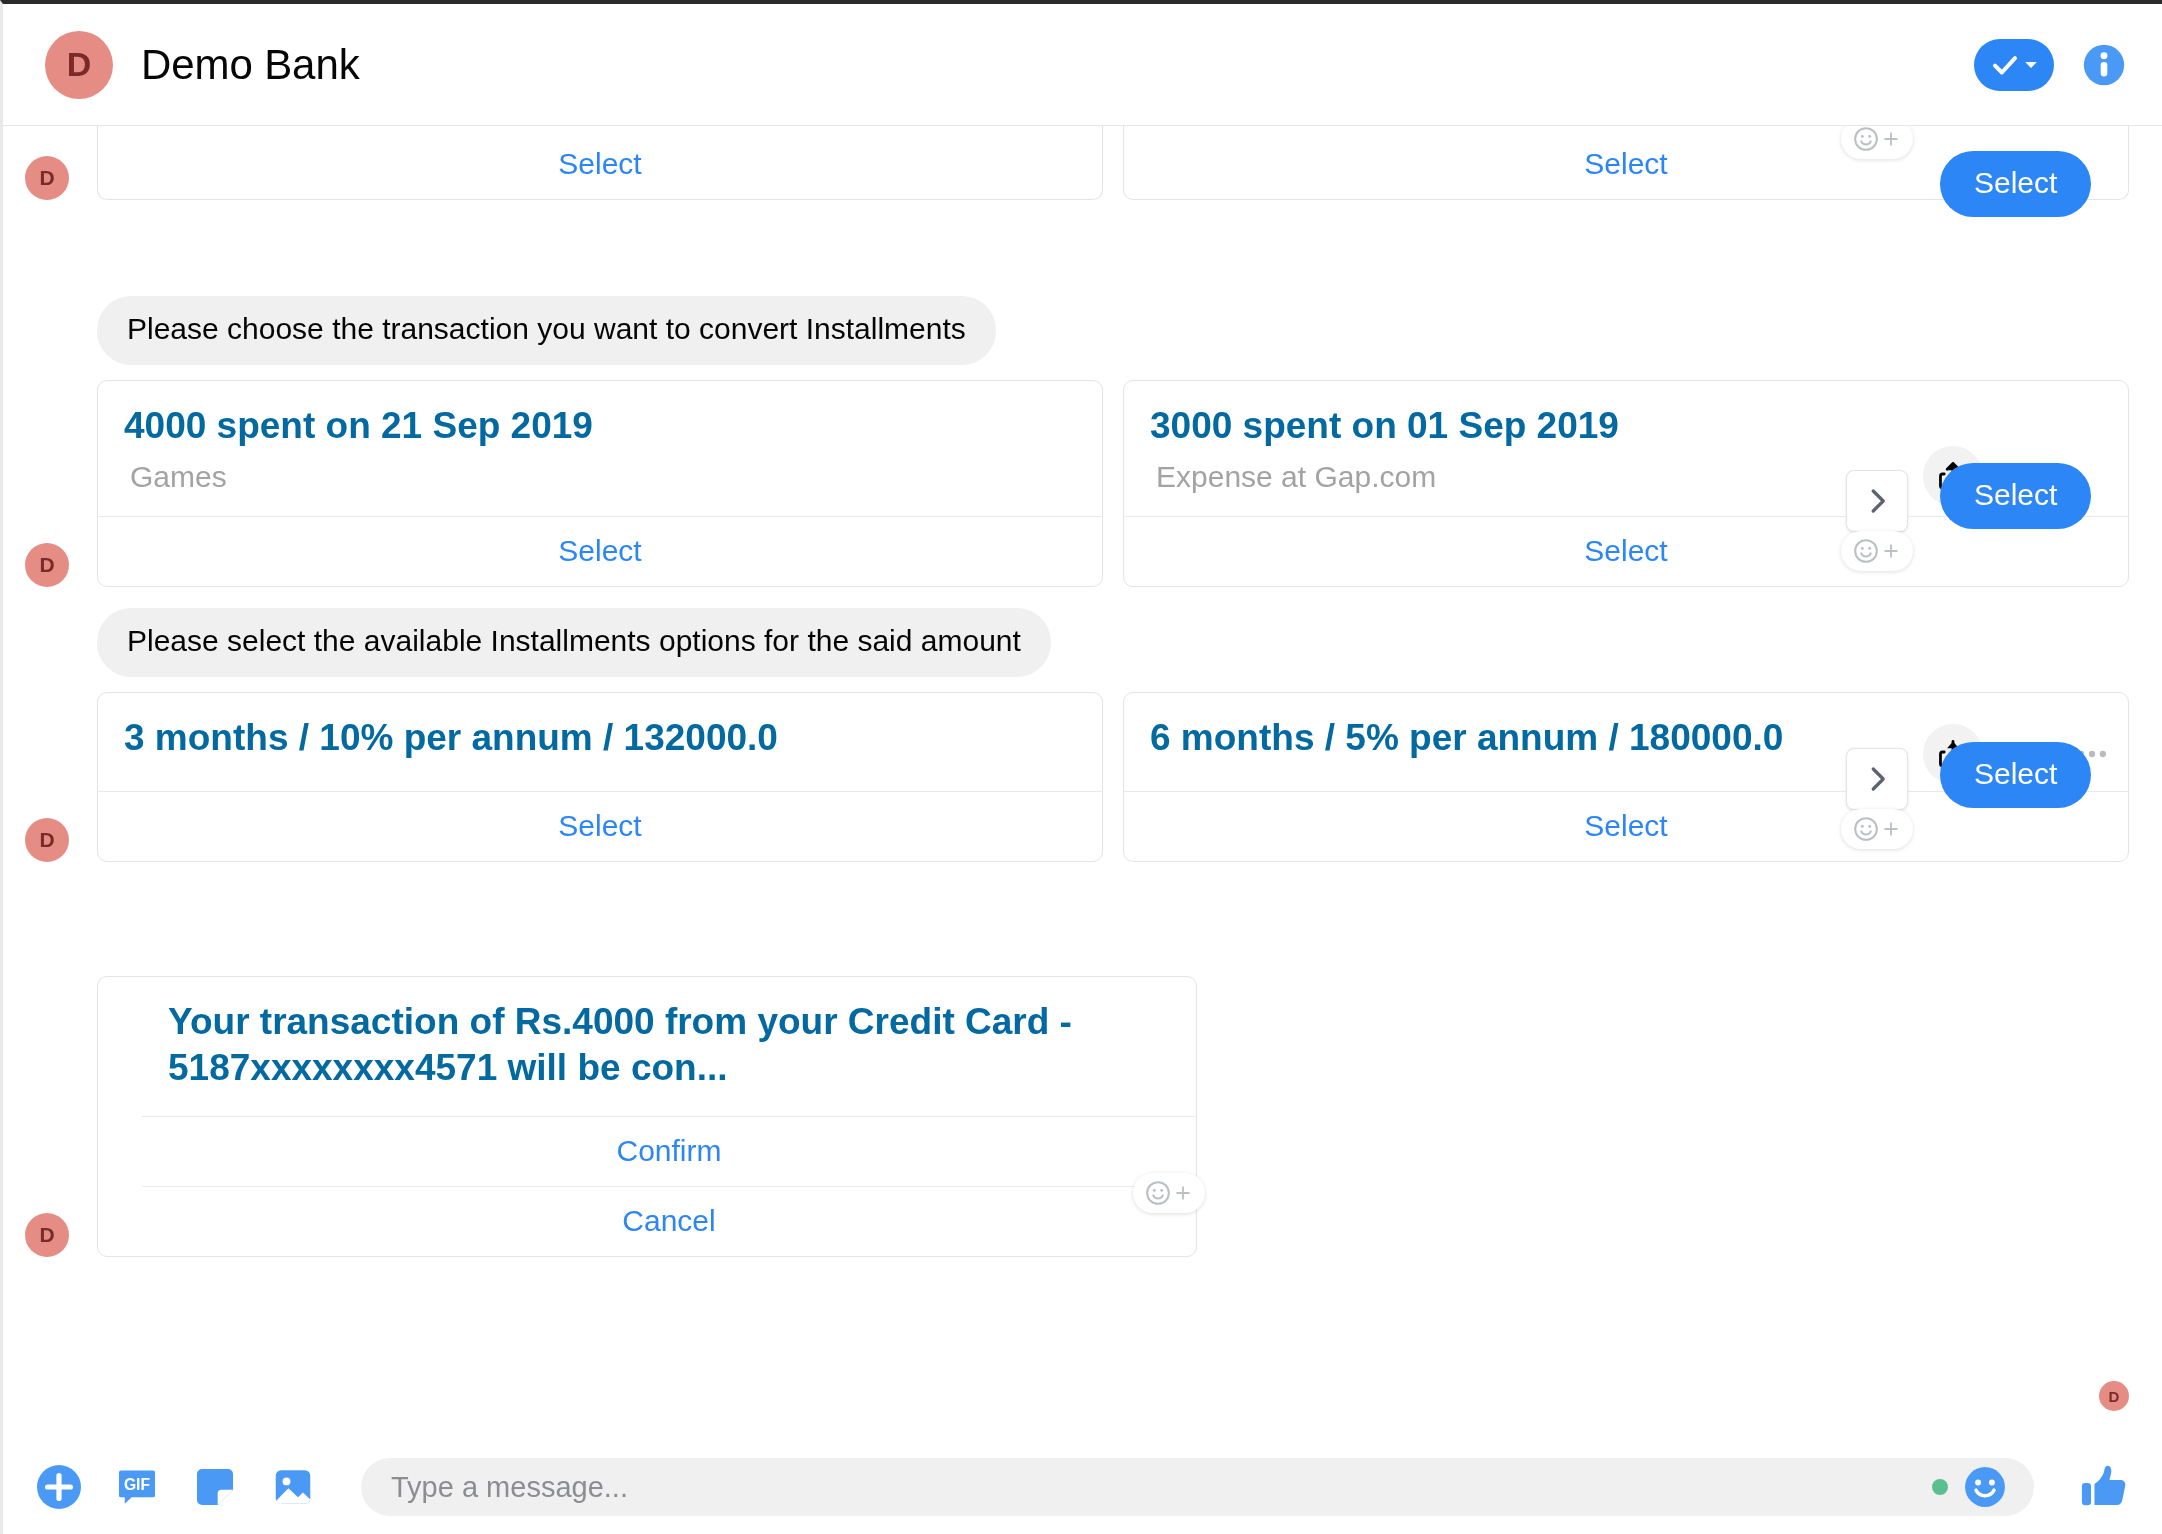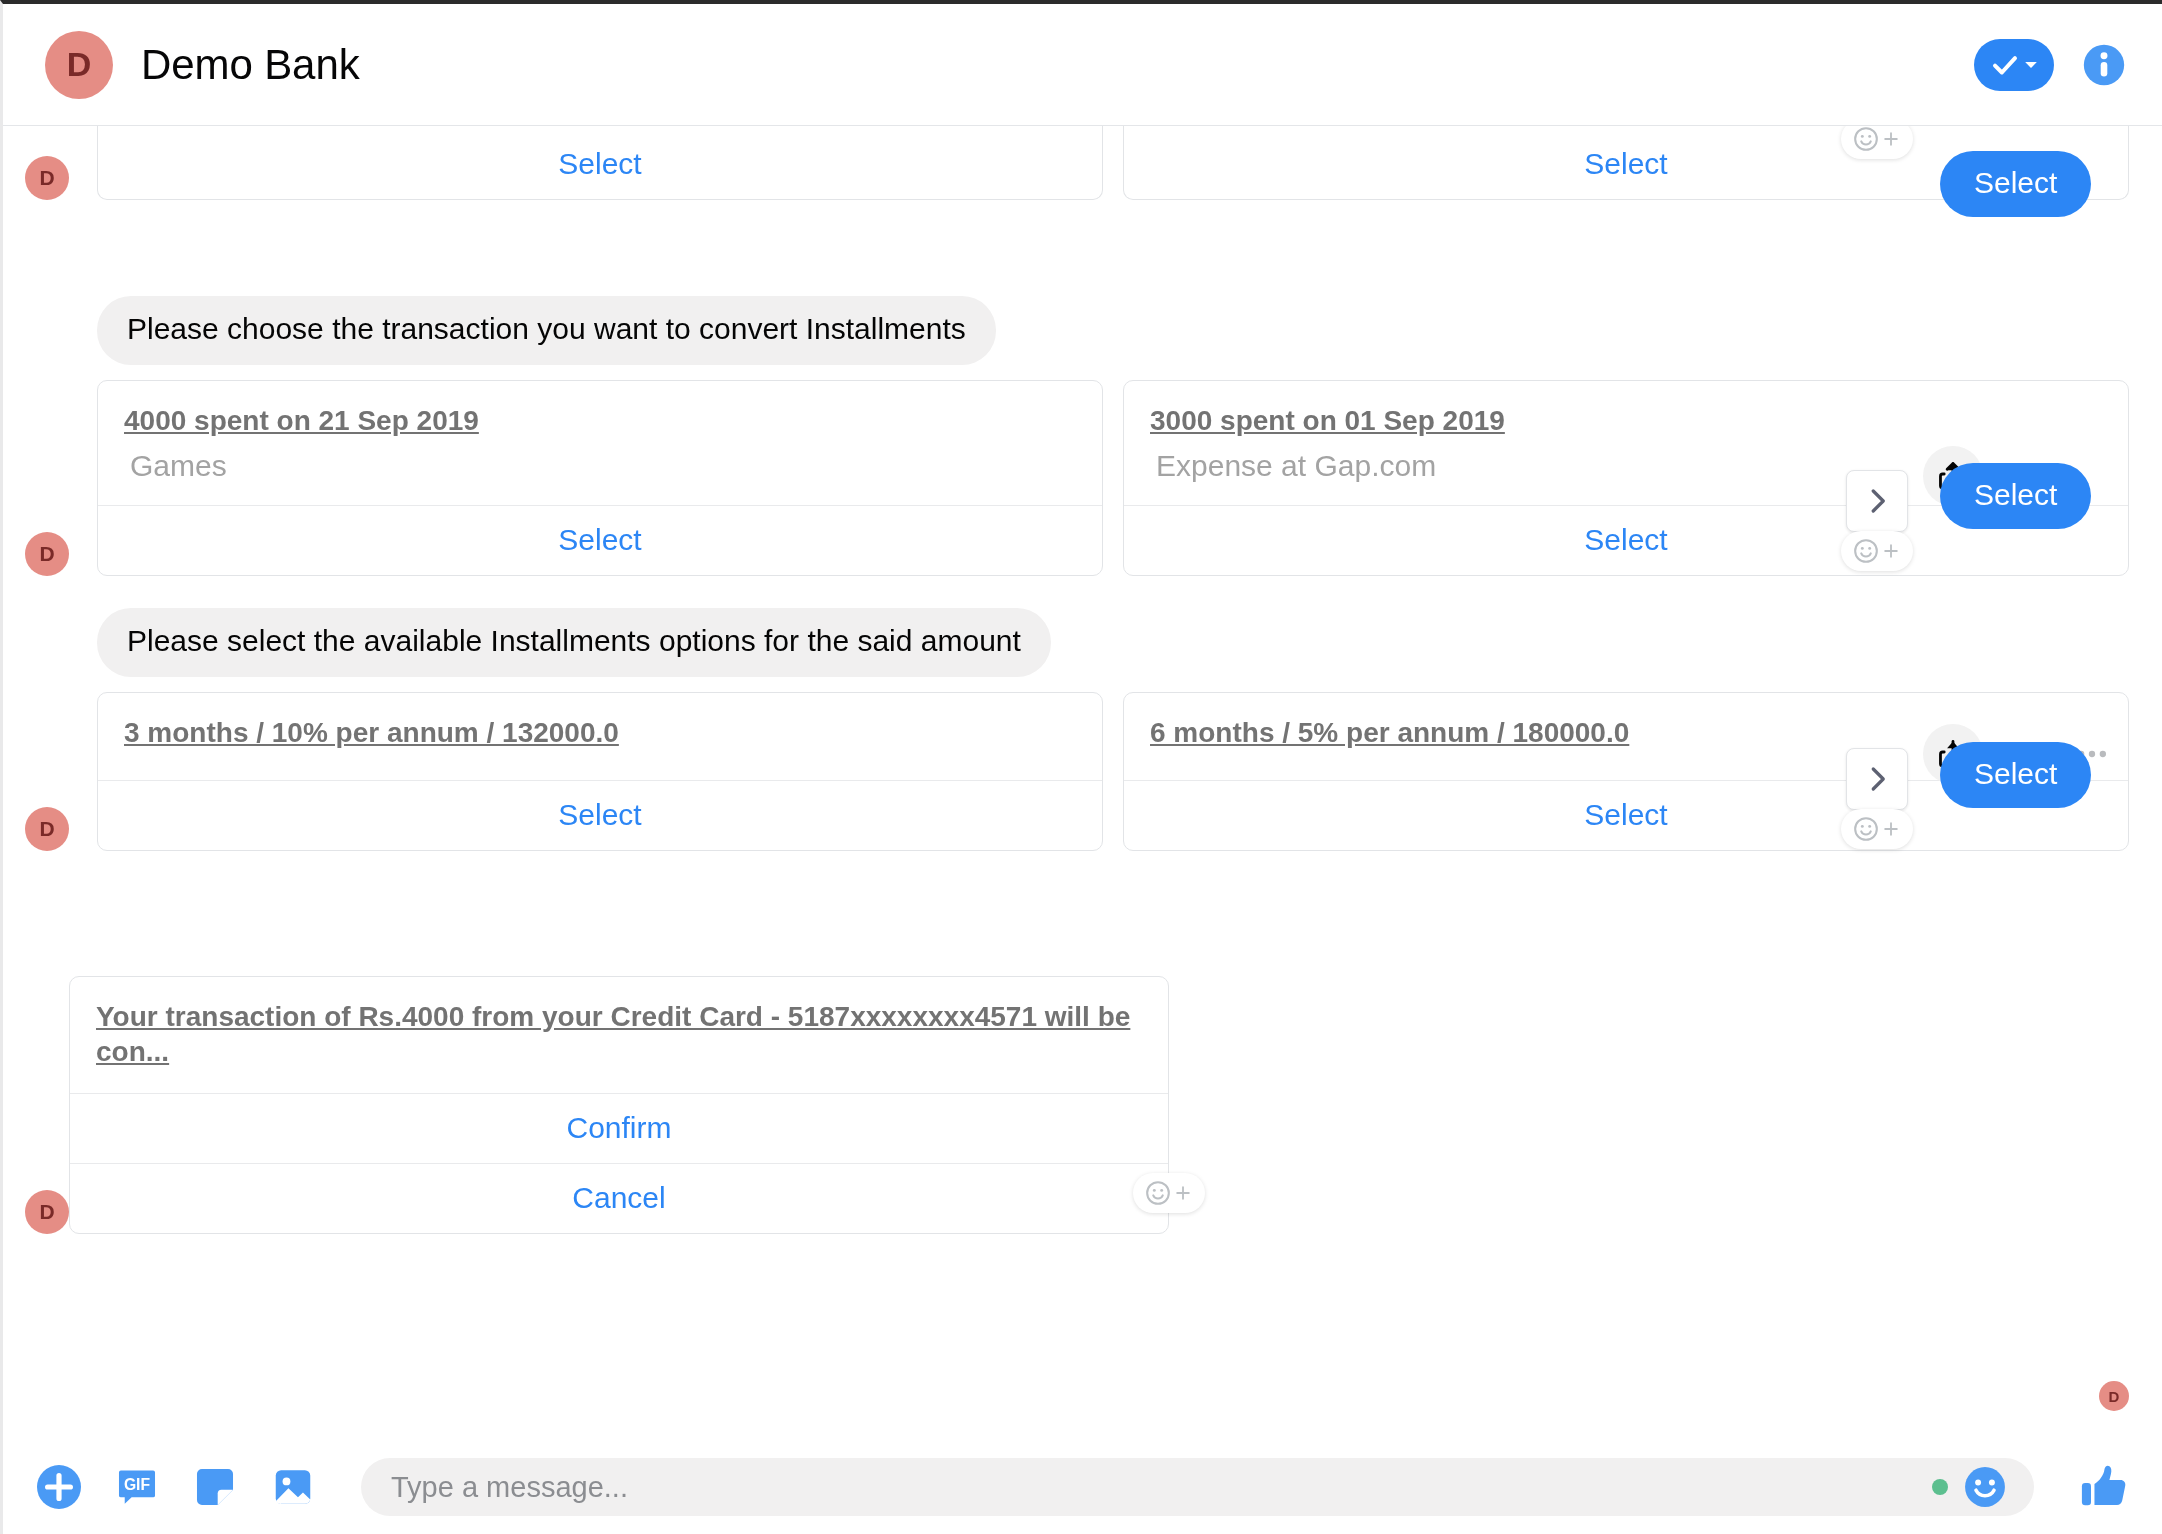--- a/index.html
+++ b/index.html
@@ -86,23 +86,22 @@
     width: 1006px;
     background: #ffffff;
     border: 1px solid #e2e4e7;
     border-radius: 10px;
     display: flex; flex-direction: column;
     overflow: hidden;
   }
   .card + .card { margin-left: 20px; }
   .card-body { padding: 22px 26px 20px; flex: 1 1 auto; }
   .card-title {
-    font-size: 28px; font-weight: bold; color: #737373;
+    font-size: 37px; font-weight: bold; color: #0369a1;
     line-height: 1.25;
-    text-decoration: underline;
   }
   .card-sub {
     font-size: 30px; color: #a3a3a3; margin-top: 9px; line-height: 1.25; margin-left: 6px;
   }
   .card-foot {
     border-top: 1px solid #e9eaec;
     text-align: center;
     padding: 17px 0 18px;
     font-size: 30px;
     color: #2c86f5;
@@ -347,21 +346,21 @@
         <path d="M7.6 14.2 A4.8 4.8 0 0 0 16.4 14.2" fill="none" stroke="#bcc0c4" stroke-width="1.9" stroke-linecap="round"></path>
       </svg>
       <svg width="20" height="20" viewBox="0 0 24 24">
         <path d="M12 5 V19 M5 12 H19" stroke="#bcc0c4" stroke-width="2.2" stroke-linecap="round"></path>
       </svg>
     </div>
     <div class="pill-select" style="left:1937px; top:616px;">Select</div>
 
     <div class="row" style="left:22px; top:850px;">
       <div class="avatar-sm">D</div>
-      <div class="card" style="width:1100px; ">
+      <div class="card" style="width:1100px; margin-left:28px;padding-left:44px;">
         <div class="card-body" style="padding:22px 26px 24px;">
           <div class="card-title" style="white-space:normal;">Your transaction of Rs.4000 from your Credit Card - 5187xxxxxxxx4571 will be con...</div>
         </div>
         <div class="card-foot">Confirm</div>
         <div class="card-foot">Cancel</div>
       </div>
     </div>
     <div class="react" style="left:1130px; top:1047px;">
       <svg width="26" height="26" viewBox="0 0 24 24">
         <circle cx="12" cy="12" r="10" fill="none" stroke="#bcc0c4" stroke-width="1.9"></circle>

